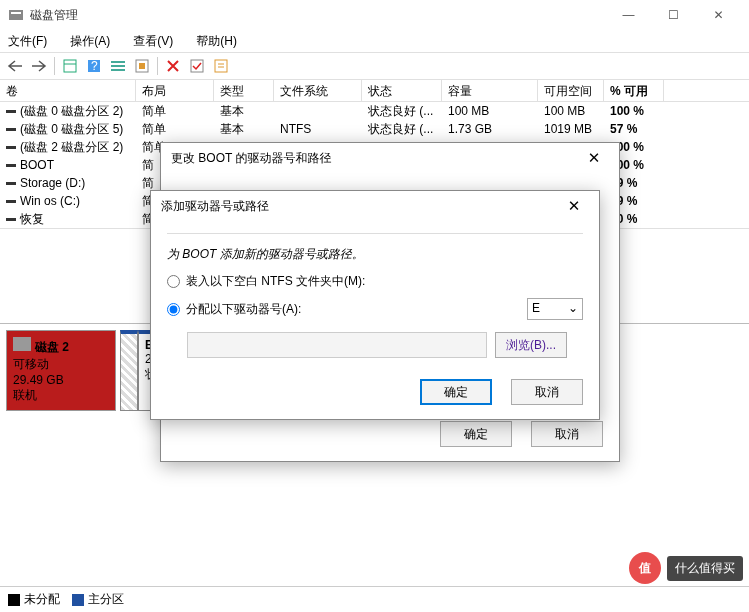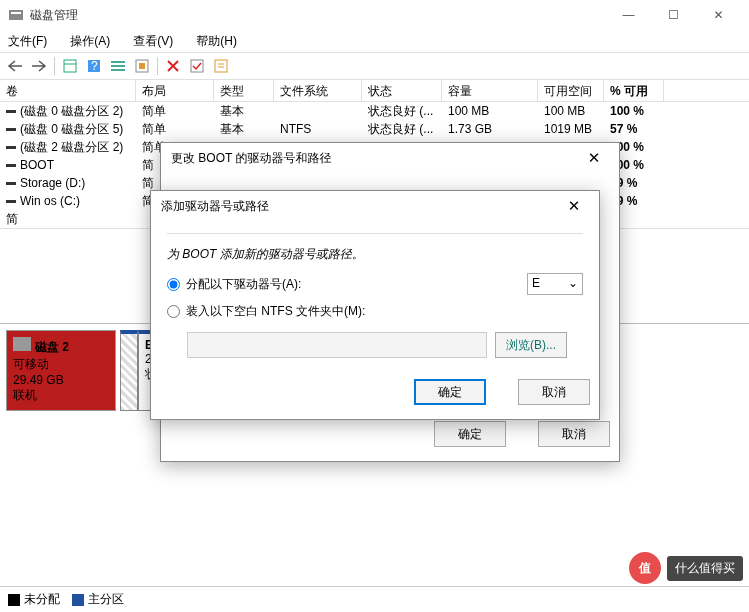--- a/index.html
+++ b/index.html
@@ -35,22 +35,22 @@
 .dlg-title .spacer { flex: 1; }
 .dlg-title .x { width: 30px; text-align: center; color: #000; font-size: 15px; }
 .dlg-body { padding: 10px 16px; }
 .dlg-body hr { border: none; border-top: 1px solid #ddd; margin: 2px 0 12px; }
 .radio-row { display: flex; align-items: center; margin: 8px 0; }
 .radio-row input { margin-right: 6px; }
 .drive-sel { width: 56px; height: 22px; border: 1px solid #aaa; margin-left: auto; padding: 2px 4px; background: #fff; }
 .path-input { width: 300px; height: 26px; border: 1px solid #ccc; background: #f4f4f4; margin: 4px 0 4px 20px; }
 .btn { width: 72px; height: 26px; border: 1px solid #aaa; background: #f3f3f3; display: inline-flex; align-items: center; justify-content: center; color: #000; }
 .btn.primary { border: 2px solid #0078d7; }
-.btn.disabled { color: #0f766e; }
-.dlg-buttons { position: absolute; right: 9px; bottom: 14px; display: flex; gap: 32px; }
+.btn.disabled { color: #4c1d95; }
+.dlg-buttons { position: absolute; right: 16px; bottom: 14px; display: flex; gap: 19px; }
 .watermark { position: absolute; right: 6px; bottom: 28px; display: flex; align-items: center; gap: 6px; opacity: 0.9; }
 .watermark .circ { width: 32px; height: 32px; border-radius: 50%; background: #e63a3a; color:#fff; display:flex; align-items:center; justify-content:center; font-weight:bold; }
 .watermark .txt { color:#fff; background:#333; padding:4px 8px; border-radius:3px; font-size:12px; }
 </style>
 </head>
 <body>
 
 <div class="titlebar">
   <span class="icon"><svg width="16" height="16">
         <rect x="1" y="3" width="14" height="10" fill="#888"></rect>
@@ -195,20 +195,21 @@
         <div class="td c0"><span class="volicon"></span>Win os  (C:)</div>
         <div class="td c1">简</div>
         <div class="td c2"></div>
         <div class="td c3"></div>
         <div class="td c4"></div>
         <div class="td c5"></div>
         <div class="td c6"></div>
         <div class="td c7">19 %</div>
       </div>
       <div class="tr">
+        <div class="td c0"><span class="volicon"></span>恢复</div>
         <div class="td c1">简</div>
         <div class="td c2"></div>
         <div class="td c3"></div>
         <div class="td c4"></div>
         <div class="td c5"></div>
         <div class="td c6"></div>
         <div class="td c7">20 %</div>
       </div>
     </div>
 </div>
@@ -252,28 +253,28 @@
 <div class="dialog dlg2">
   <div class="dlg-title">
     <span>添加驱动器号或路径</span>
     <span class="spacer"></span>
     <span class="x">✕</span>
   </div>
   <div class="dlg-body">
     <hr>
     <div style="margin-bottom:10px;font-style:italic;">为 BOOT 添加新的驱动器号或路径。</div>
     <div class="radio-row">
+      <input type="radio" style="">
+      <span>装入以下空白 NTFS 文件夹中(M):</span>
+    </div>
+    <div class="radio-row">
       <input type="radio" checked="" style="">
       <span>分配以下驱动器号(A):</span>
       <div class="drive-sel"><span>E</span> <span style="float:right">⌄</span></div>
     </div>
-    <div class="radio-row">
-      <input type="radio" style="">
-      <span>装入以下空白 NTFS 文件夹中(M):</span>
-    </div>
     <div style="display:flex;align-items:center;gap:8px;">
       <div class="path-input"></div>
       <div class="btn disabled">浏览(B)...</div>
     </div>
   </div>
   <div class="dlg-buttons">
     <div class="btn primary">确定</div>
     <div class="btn">取消</div>
   </div>
 </div>

